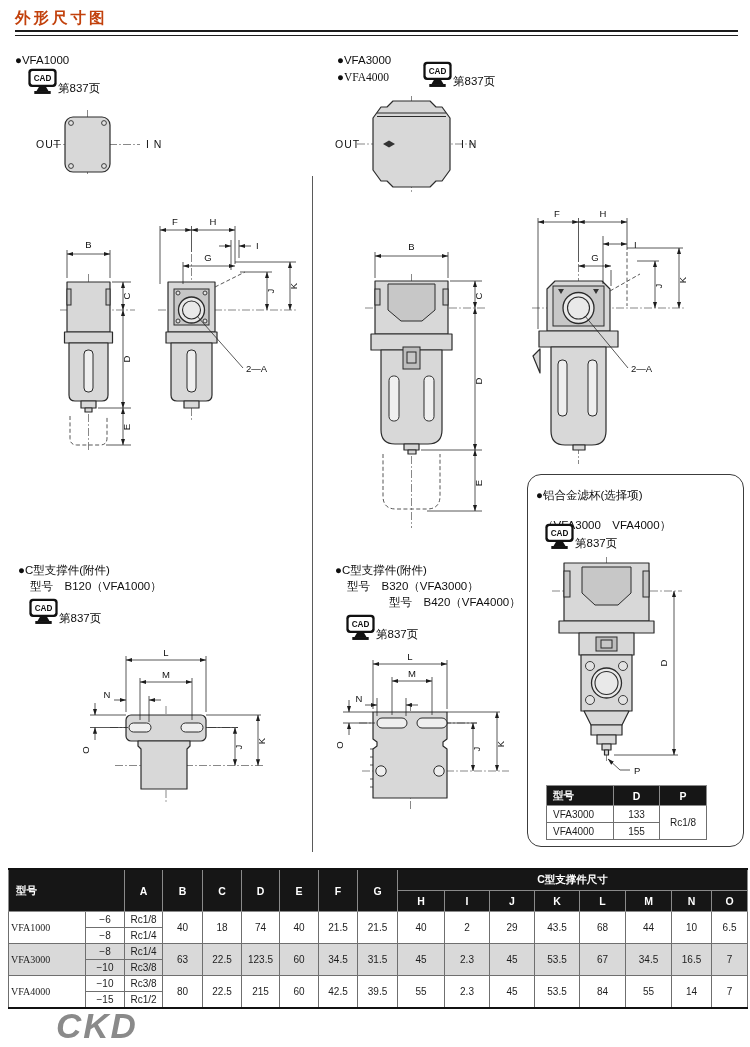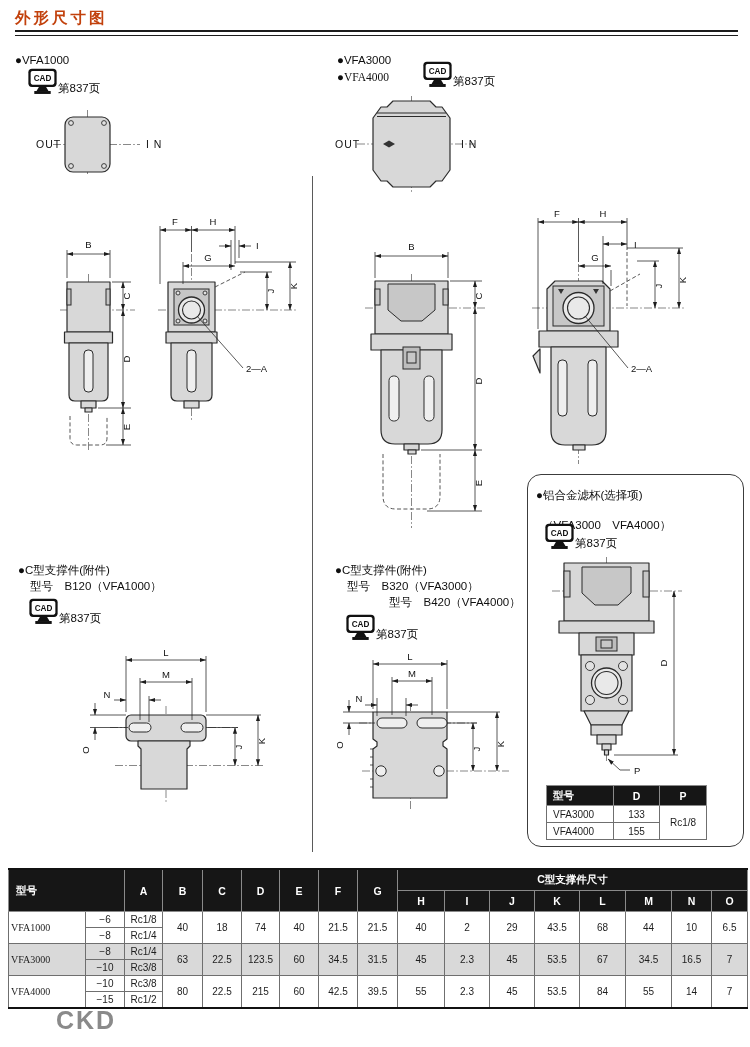--- a/index.html
+++ b/index.html
@@ -40,21 +40,21 @@
   table.main tr.g-top td{border-top:1.6px solid #151515;}
   
   table.mini{border-collapse:collapse;table-layout:fixed;width:160px;
              border-top:1.5px solid #111;border-bottom:1.5px solid #111;}
   table.mini th{background:#161616;color:#fff;font-size:10.5px;font-weight:bold;
                 border:1px solid #8a8a8a;height:19px;padding:0;text-align:center;}
   table.mini th.model-h{text-align:left;padding-left:6px;}
   table.mini td{border:1px solid #6f6f6f;font-size:10px;color:#1d1d1d;text-align:center;
                 height:16px;padding:0;background:#fff;}
   table.mini td.model{text-align:left;padding-left:6px;}
-  .brand{font-size:25px;font-weight:bold;letter-spacing:2px;color:#8a8a8a;}
+  .brand{font-size:35px;font-weight:bold;letter-spacing:2px;color:#8a8a8a;font-style:italic;}
 </style>
 </head>
 <body>
 
 <svg width="0" height="0" style="position:absolute">
   <defs>
     <marker id="ar" viewBox="0 0 10 8" refX="9.5" refY="4" markerWidth="9" markerHeight="7" orient="auto-start-reverse">
       <path d="M0,0.8 L9.8,4 L0,7.2 Z" fill="#1c1c1c"></path>
     </marker>
   </defs>

